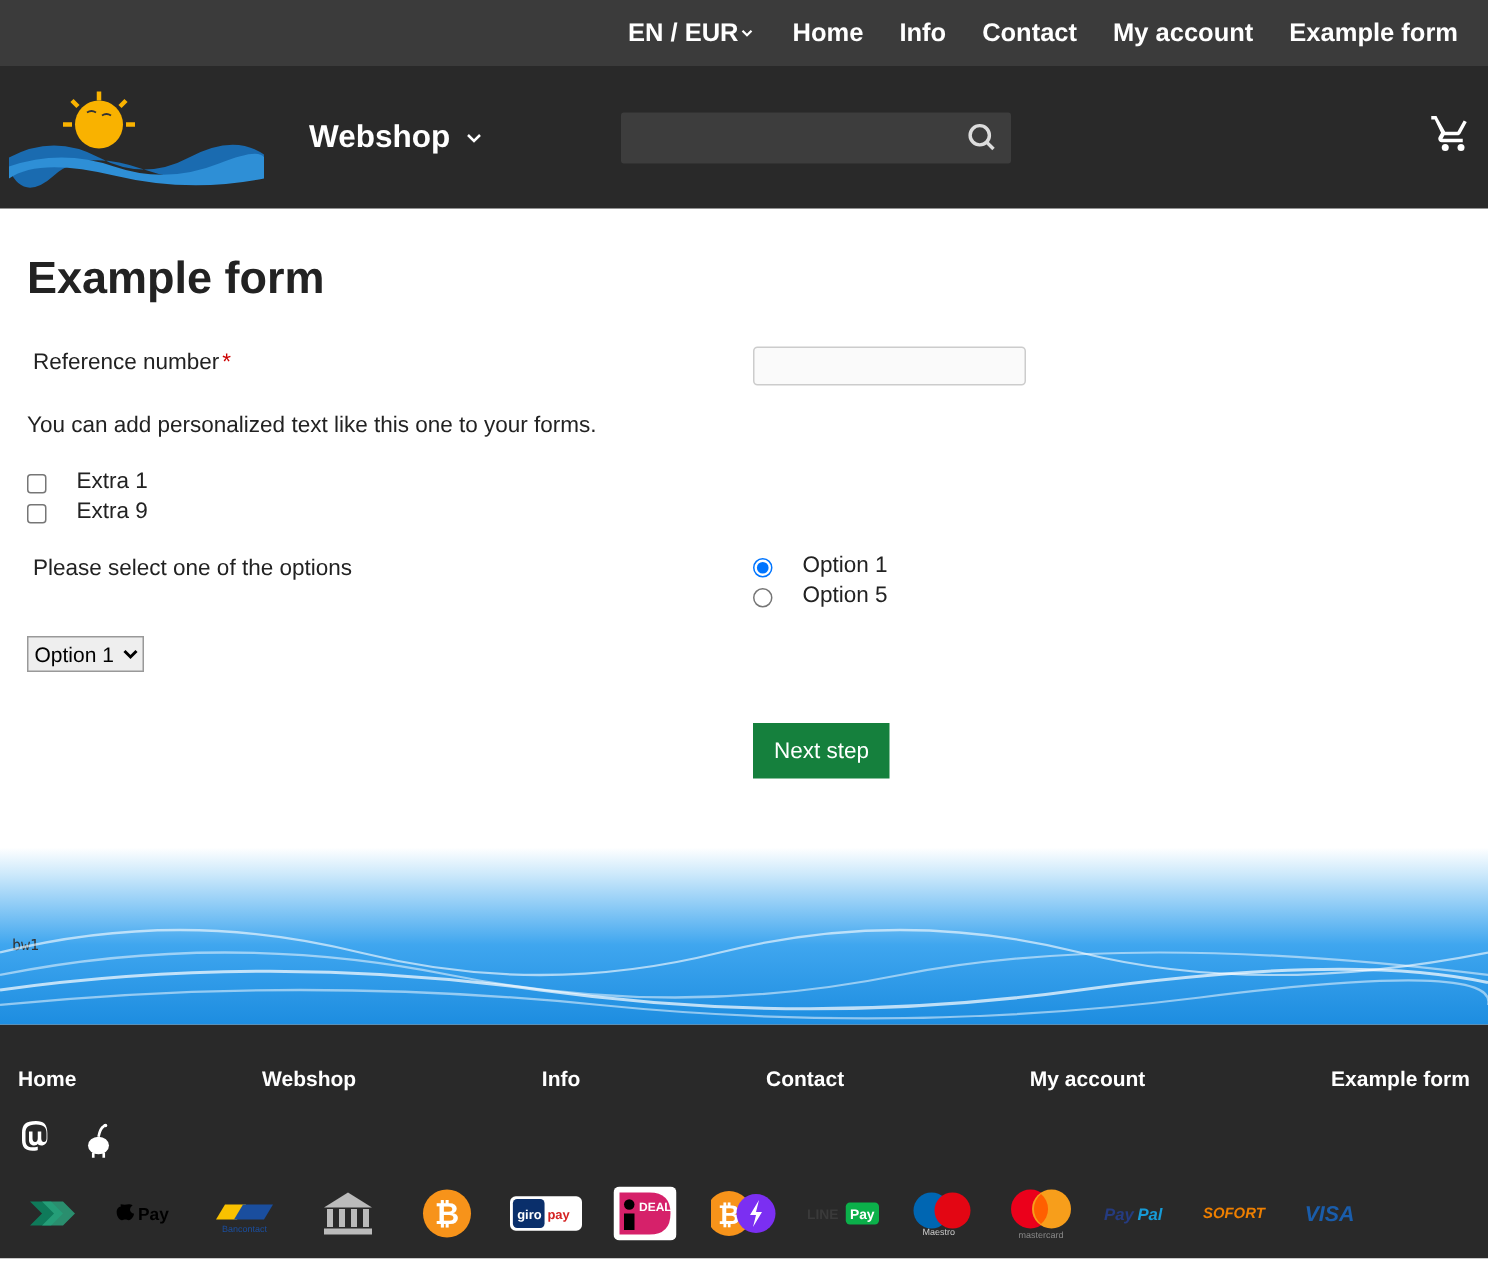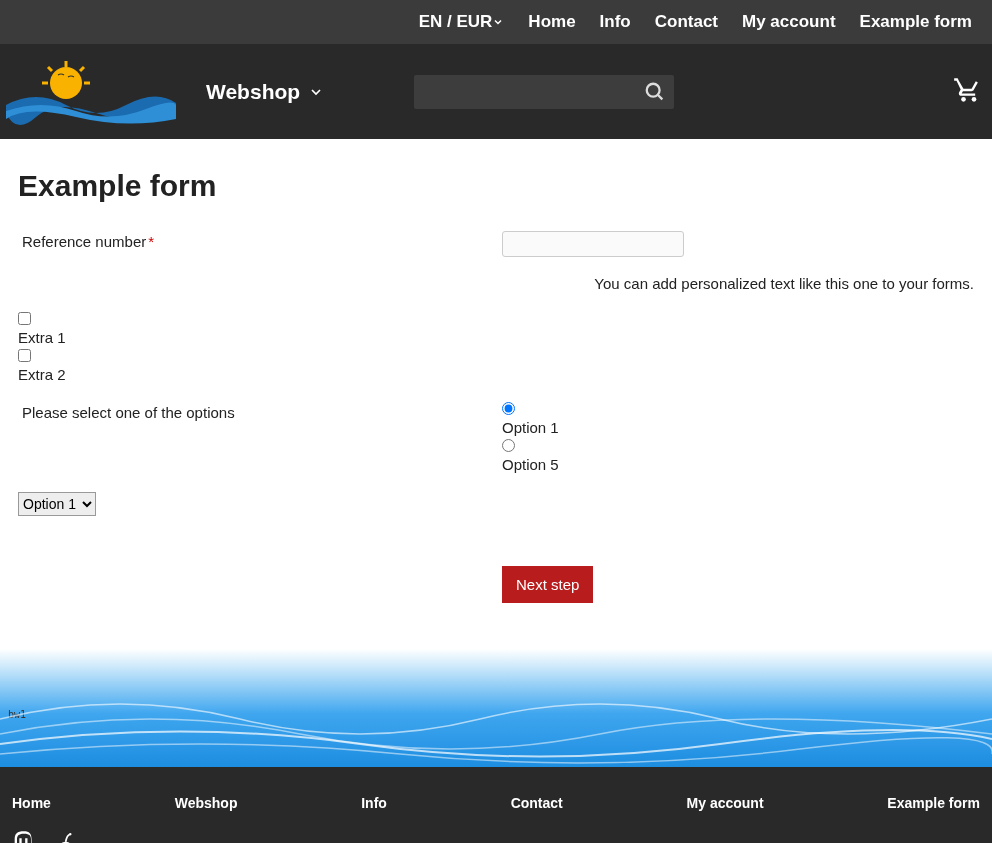--- a/index.html
+++ b/index.html
@@ -18,25 +18,25 @@
   .cart-icon { margin-left: auto; margin-right: 4px; cursor: pointer; }
   
   
   .content { padding: 16px 18px 30px 18px; }
   .page-title { font-size: 30px; font-weight: bold; margin: 14px 0 28px 0; }
   .form-row { display: flex; margin-bottom: 16px; }
   .form-label { width: 484px; font-size: 15px; color: #222; padding-left: 4px; padding-top: 2px; }
   .form-control-area { flex: 1; }
   .req { color: #c00; margin-left: 2px; }
   .text-input { width: 182px; height: 26px; border: 1px solid #ccc; border-radius: 3px; padding: 2px 6px; font-size: 14px; background: #fafafa; }
-  .info-text { font-size: 15px; color: #222; margin: 18px 0 20px 0; text-align: right; }
-  .check-line, .radio-line { display: flex; align-items: flex-start; gap: 4px; font-size: 15px; margin-bottom: 3px; flex-direction: column; }
+  .info-text { font-size: 15px; color: #222; margin: 18px 0 20px 0; }
+  .check-line, .radio-line { display: flex; align-items: flex-end; gap: 20px; font-size: 15px; margin-bottom: 3px; }
   .check-line input, .radio-line input { width: 13px; height: 13px; }
   .select-box { width: 78px; height: 24px; font-size: 14px; border: 1px solid #999; background: #eee; }
-  .next-btn { background: #b91c1c; color: #fff; border: none; font-size: 15px; padding: 10px 14px; cursor: pointer; margin-top: 34px; }
+  .next-btn { background: #15803d; color: #fff; border: none; font-size: 15px; padding: 10px 14px; cursor: pointer; margin-top: 18px; }
   
   
   .wave-banner { height: 118px; background: linear-gradient(to bottom, #fff 0%, #cde9fb 15%, #3fa6ef 55%, #1d8de0 100%); position: relative; overflow: hidden; }
   .wave-banner svg { position: absolute; bottom: 0; left: 0; width: 100%; height: 100%; }
   .bw1 { position: absolute; left: 8px; top: 50px; font-size: 10px; color: #333; font-family: monospace; margin-top: 10px; }
   
   
   .footer { background: #292929; padding: 28px 10px 14px 10px; }
   .footer-links { display: flex; justify-content: space-between; padding: 0 2px 18px 2px; }
   .footer-link { color: #fff; font-size: 14px; font-weight: bold; cursor: pointer; }
@@ -127,21 +127,21 @@
   <div class="info-text">You can add personalized text like this one to your forms.</div>
 
   <div class="form-row">
     <div class="form-control-area">
       <div class="check-line">
           <input type="checkbox" style="">
           <span>Extra 1</span>
         </div>
       <div class="check-line">
           <input type="checkbox" style="">
-          <span>Extra 2</span>
+          <span>Extra 9</span>
         </div>
     </div>
   </div>
 
   <div class="form-row">
     <div class="form-label">Please select one of the options</div>
     <div class="form-control-area">
       <div class="radio-line">
           <input type="radio" name="opt" checked="" style="">
           <span>Option 1</span>

